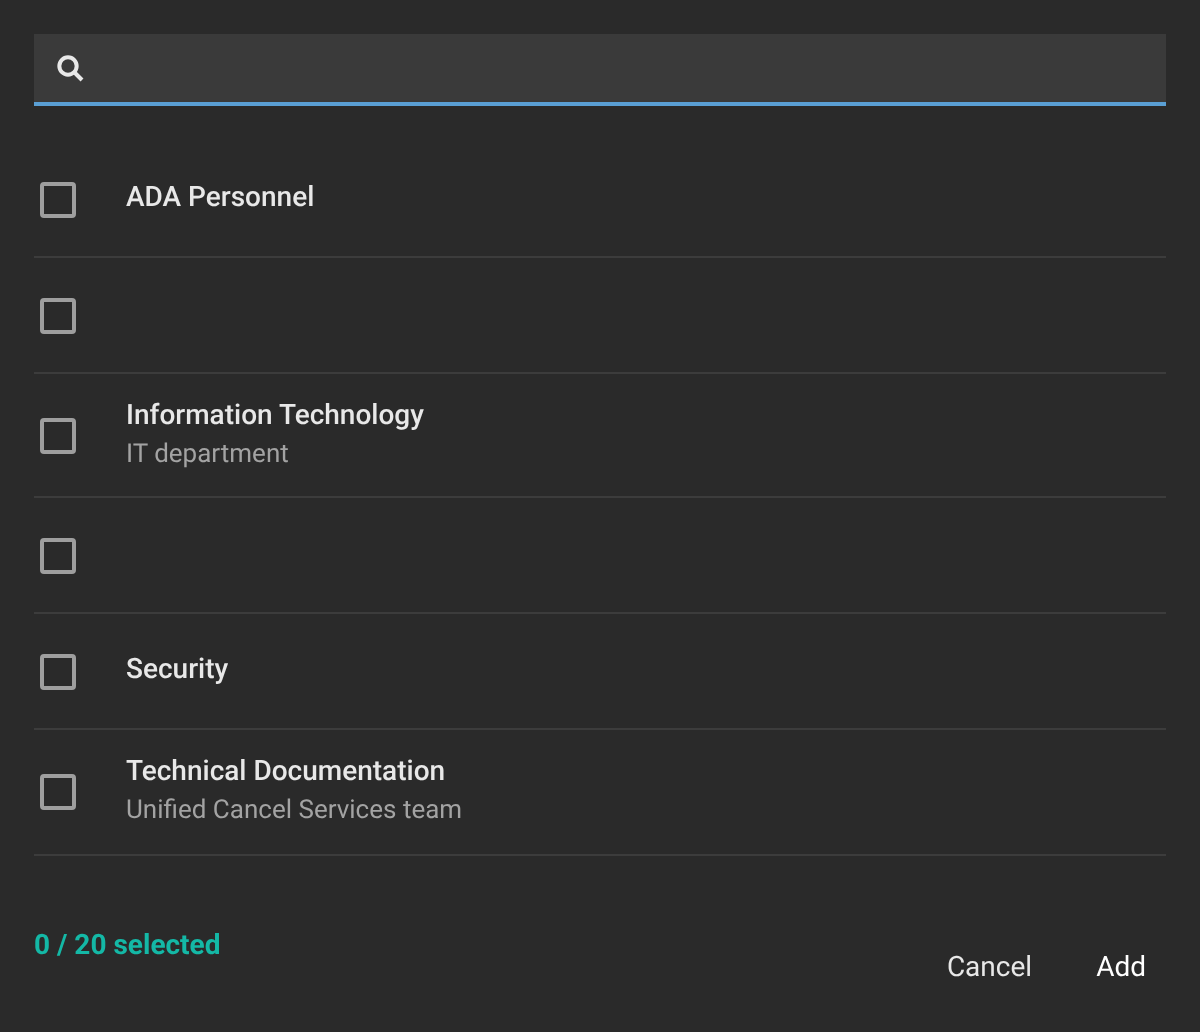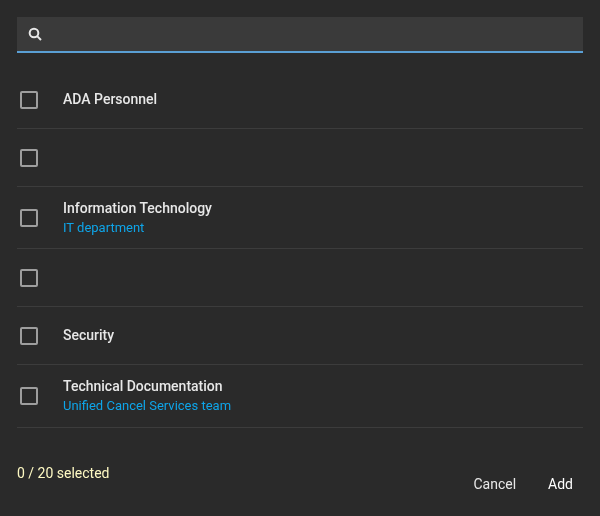--- a/index.html
+++ b/index.html
@@ -75,33 +75,33 @@
     justify-content: flex-end;
   }
   .item-title {
     font-size: 14px;
     color: #e8e8e8;
     font-weight: 500;
     line-height: 1.35;
   }
   .item-subtitle {
     font-size: 13px;
-    color: #0ea5e9;
+    color: #a3a3a3;
     line-height: 1.35;
     margin-top: 1px;
   }
   .footer {
     display: flex;
     align-items: center;
     padding: 16px 17px 18px 17px;
   }
   .selection-status {
     font-size: 14px;
-    color: #fef9c3;
-    font-weight: 400;
+    color: #14b8a6;
+    font-weight: 700;
   }
   .spacer {
     flex: 1;
   }
   .btn {
     background: transparent;
     border: none;
     font-size: 14px;
     font-weight: 400;
     cursor: pointer;

